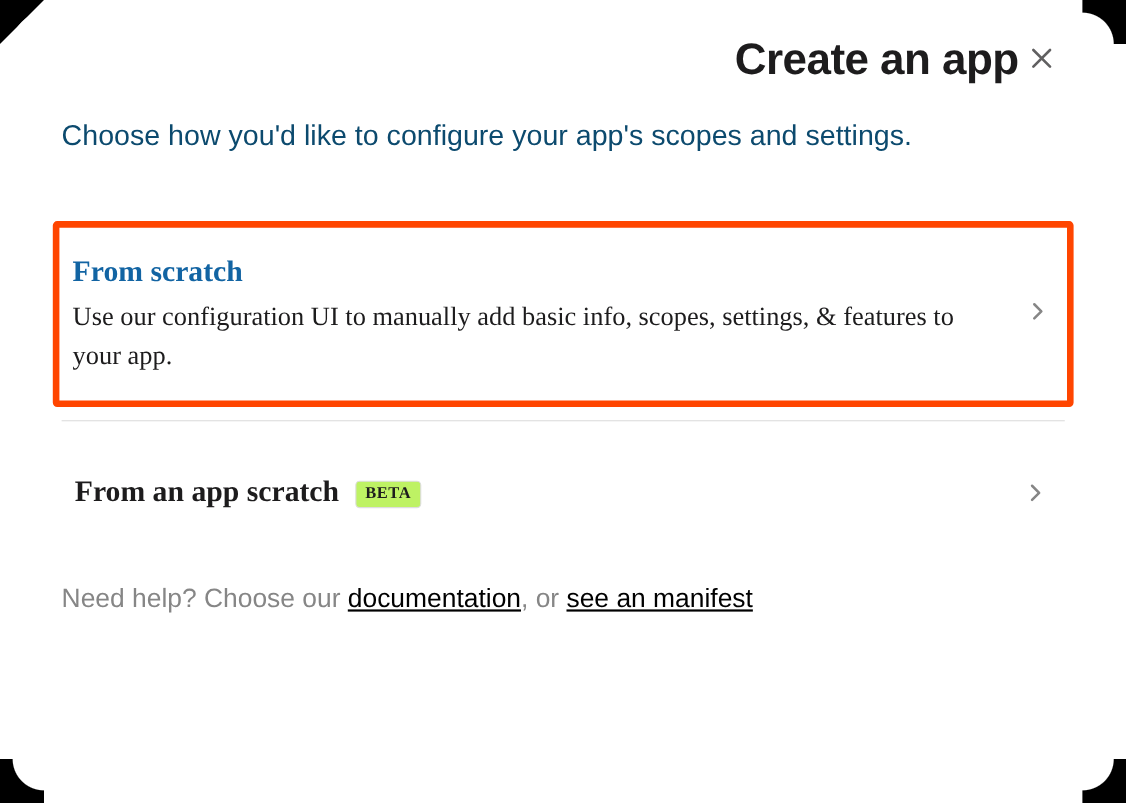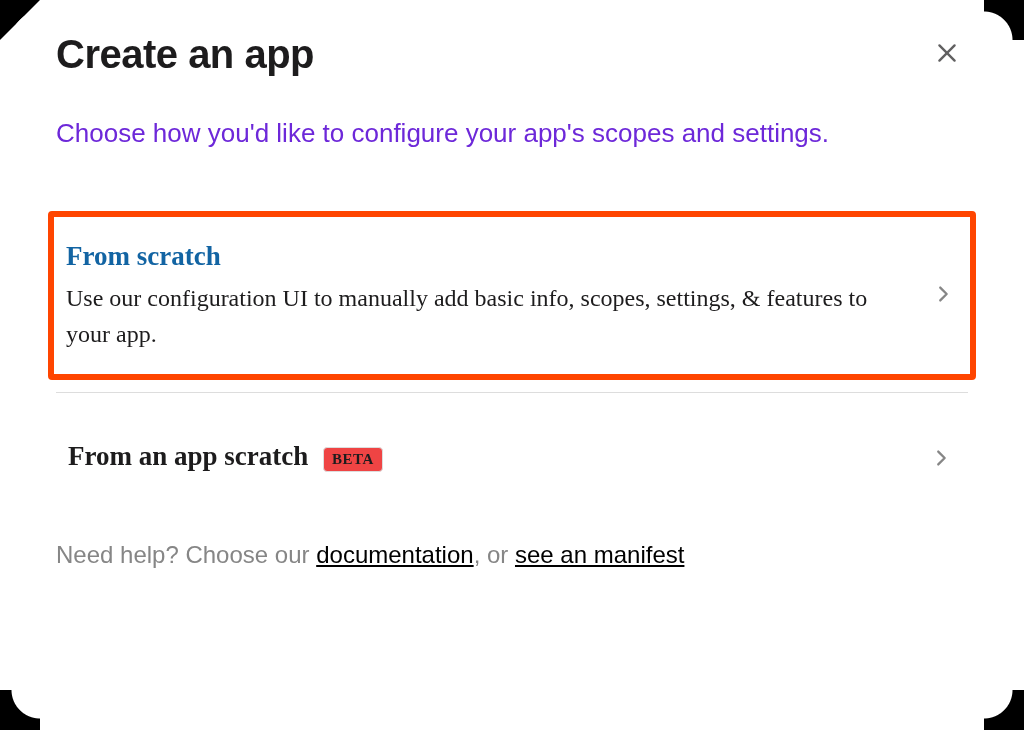--- a/index.html
+++ b/index.html
@@ -16,23 +16,23 @@
       position: relative;
     }
     .modal {
       padding: 32px 56px 0 56px;
       background: #fff;
       border-radius: 16px;
       position: relative;
     }
     .modal-header {
       display: flex;
-      justify-content: space-between;
+      justify-content: flex-end;
       align-items: center;
-      margin-bottom: 38px;
+      margin-bottom: 28px;
     }
     .modal-title {
       font-size: 40px;
       font-weight: 900;
       color: #1d1c1d;
       letter-spacing: -0.5px;
     }
     .close-btn {
       background: none;
       border: none;
@@ -42,21 +42,21 @@
       align-items: center;
       justify-content: center;
       color: #616061;
     }
     .close-btn svg {
       width: 26px;
       height: 26px;
     }
     .subtitle {
       font-size: 26px;
-      color: #6d28d9;
+      color: #0c4a6e;
       margin-bottom: 60px;
       line-height: 1.4;
     }
     .option-card {
       display: flex;
       align-items: center;
       justify-content: space-between;
       padding: 18px 16px 18px 12px;
       cursor: pointer;
       position: relative;
@@ -101,21 +101,21 @@
     .divider {
       border: none;
       border-top: 1px solid #dddddd;
       margin: 12px 0 28px 0;
     }
     .beta-badge {
       display: inline-block;
       font-size: 15px;
       font-weight: 700;
       color: #1d1c1d;
-      background: #ef4444;
+      background: #bef264;
       border: 1px solid #dddddd;
       border-radius: 4px;
       padding: 2px 8px;
       margin-left: 8px;
       vertical-align: middle;
       letter-spacing: 0.5px;
     }
     .help-text {
       font-size: 24px;
       color: #868686;

